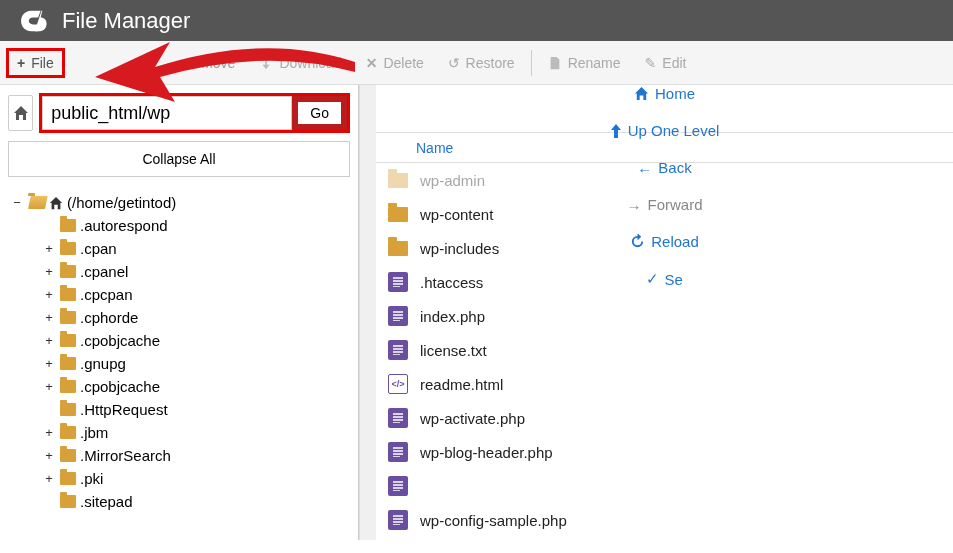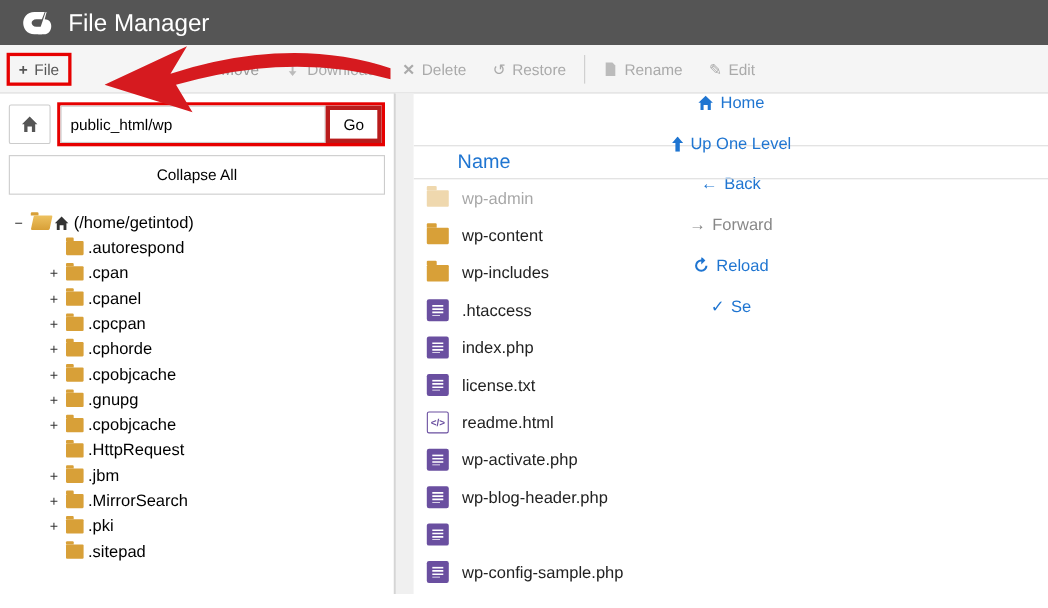--- a/index.html
+++ b/index.html
@@ -9,39 +9,39 @@
 .header-title { font-size: 22px; font-weight: 400; }
 .toolbar { background: #f5f5f5; border-bottom: 1px solid #ddd; height: 44px; display: flex; align-items: center; padding: 0 6px; gap: 0; }
 .tb-btn { display: flex; align-items: center; padding: 8px 12px; color: #555; cursor: pointer; font-size: 14px; gap: 6px; white-space: nowrap; }
 .tb-btn.disabled { color: #aaa; cursor: default; }
 .highlight-box { border: 3px solid #e60000; padding: 4px 8px; }
 .body-wrap { display: flex; height: calc(100% - 98px); }
 .sidebar { width: 359px; display: flex; flex-direction: column; border-right: 1px solid #ccc; }
 .path-row { display: flex; align-items: center; padding: 8px; gap: 6px; }
 .home-btn { width: 38px; height: 36px; border: 1px solid #ccc; background: #fff; display: flex; align-items: center; justify-content: center; border-radius: 2px; cursor: pointer; }
 .path-input-wrap { border: 3px solid #e60000; display: flex; align-items: center; flex: 1; }
-.path-input { flex: 1; height: 34px; border: 1px solid #ccc; padding: 0 8px; font-size: 14px; outline: none; }
-.go-btn { height: 34px; padding: 0 12px; border: 4px solid #b91c1c; background: #fff; cursor: pointer; font-size: 14px; }
+.path-input { flex: 1; height: 34px; border: 1px solid #ccc; padding: 0 8px; font-size: 18px; outline: none; }
+.go-btn { height: 34px; padding: 0 12px; border: 6px solid #b91c1c; background: #fff; cursor: pointer; font-size: 14px; }
 .collapse-btn { margin: 0 8px 10px; height: 36px; border: 1px solid #ccc; background: #fff; display: flex; align-items: center; justify-content: center; font-size: 14px; cursor: pointer; }
 .tree { padding: 4px 10px; overflow: hidden; }
 .tree-root { display: flex; align-items: center; gap: 4px; padding: 3px 0; font-size: 15px; }
 .tree-item { display: flex; align-items: center; gap: 4px; padding: 3px 0 3px 32px; font-size: 15px; cursor: pointer; }
 .expander { width: 14px; color: #333; font-size: 13px; display: inline-block; text-align: center; }
 .folder-icon { width: 16px; height: 13px; background: #d8a038; display: inline-block; border-radius: 1px; position: relative; }
 .folder-icon::before { content: ""; position: absolute; top: -3px; left: 0; width: 7px; height: 3px; background: #d8a038; border-radius: 1px 1px 0 0; }
 .folder-open { width: 17px; height: 13px; display: inline-block; position: relative; }
 .folder-open::before { content:""; position:absolute; top:-3px; left:0; width:7px; height:3px; background:#d8a038; border-radius:1px 1px 0 0;}
 .folder-open::after { content:""; position:absolute; top:0; left:0; width:17px; height:13px; background:linear-gradient(180deg,#edc15f 0%,#d8a038 100%); transform:skewX(-12deg); transform-origin:bottom left; border-radius:1px;}
 .scrollbar-gutter { width: 17px; background: #f0f0f0; border-left: 1px solid #ddd; }
 .content { flex: 1; display: flex; flex-direction: column; overflow: hidden; }
 .nav-row { height: 48px; display: flex; align-items: center; padding: 0 14px; gap: 20px; border-bottom: 1px solid #ddd; flex-direction: column; }
 .nav-link { color: #1f75d1; display: flex; align-items: center; gap: 6px; cursor: pointer; font-size: 15px; }
 .nav-link.disabled { color: #888; cursor: default; }
 .table-head { height: 30px; border-bottom: 1px solid #ddd; display: flex; align-items: center; padding-left: 40px; }
-.th-name { color: #1f75d1; font-size: 18px; cursor: pointer; }
+.th-name { color: #1f75d1; font-size: 14px; cursor: pointer; }
 .file-list { overflow: hidden; }
 .file-row { height: 34px; display: flex; align-items: center; padding-left: 12px; gap: 12px; cursor: pointer; }
 .ficon { width: 20px; height: 20px; display: flex; align-items: center; justify-content: center; }
 .ficon.folder .folder-icon { width: 20px; height: 15px; }
 .ficon.folder .folder-icon::before { width: 9px; height: 4px; top: -4px; }
 .ficon.file-txt { background: #6a4fa0; border-radius: 2px; display: flex; align-items: center; justify-content: center; }
 .ficon.file-code { background: #fff; border: 1px solid #6a4fa0; border-radius: 2px; display: flex; align-items: center; justify-content: center; color: #6a4fa0; font-weight: bold; font-size: 9px; }
 .file-lines { width: 12px; height: 10px; }
 .fname { font-size: 15px; color: #222; }
 .arrow-annotation { position: absolute; top: 22px; left: 95px; z-index: 50; pointer-events: none; }

